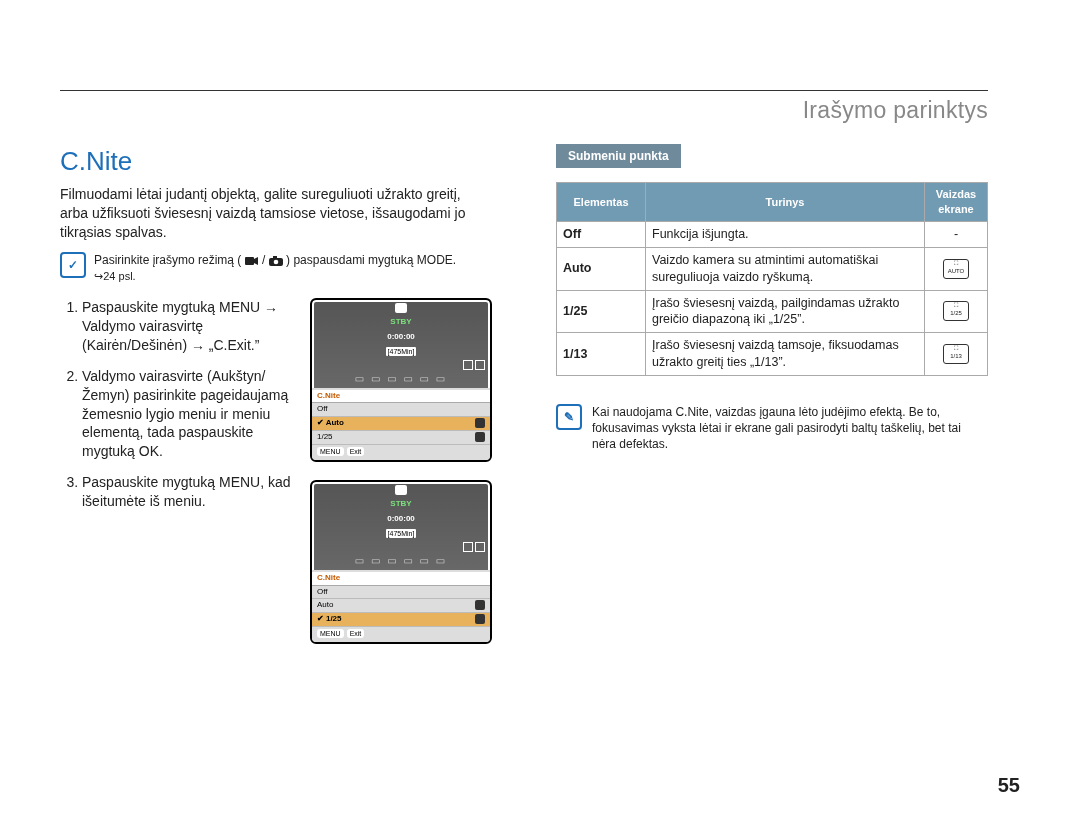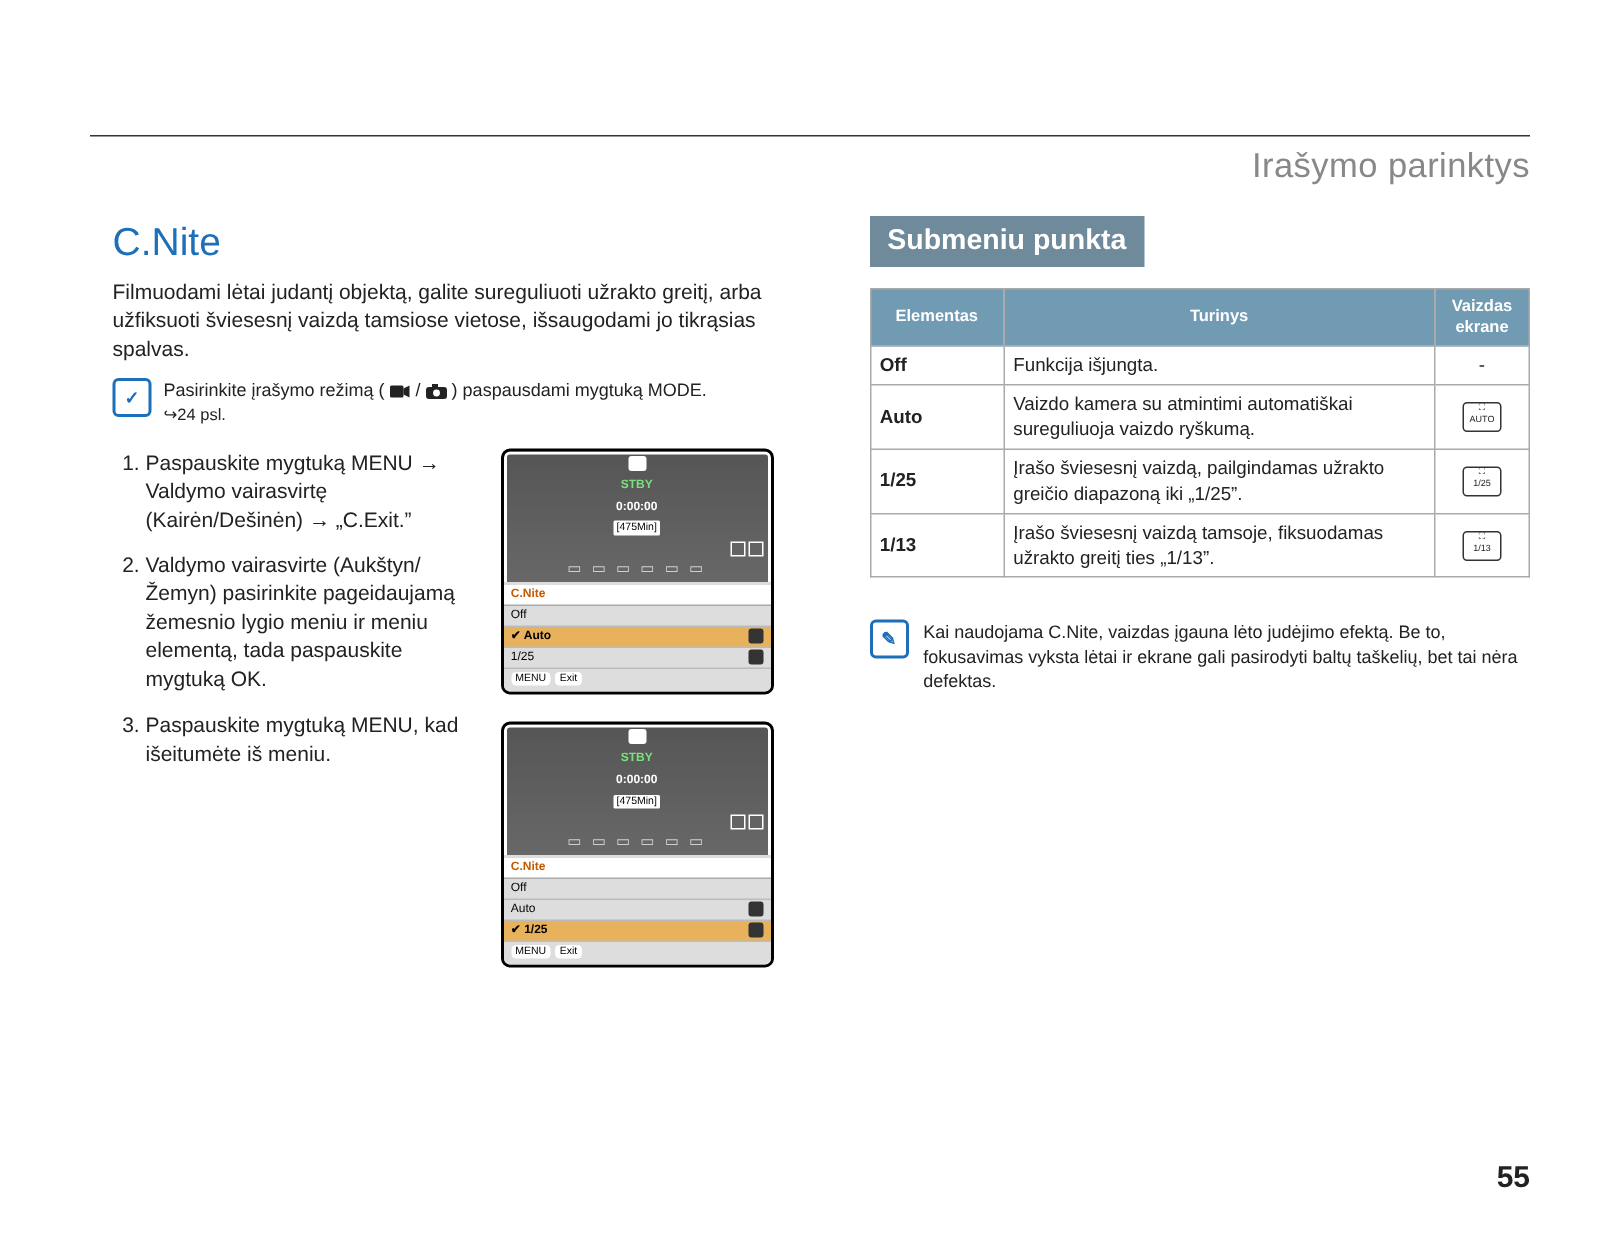--- a/index.html
+++ b/index.html
@@ -5,38 +5,37 @@
   body {
     margin: 0;
     font-family: Arial, Helvetica, sans-serif;
     background: #fff;
     color: #222;
     width: 1080px;
     height: 827px;
     position: relative;
   }
   .page {
-    padding: 60px 60px 0 60px;
+    padding: 60px 92px 0 60px;
   }
   .rule {
     border-bottom: 1px solid #333;
     margin-top: 30px;
   }
   .breadcrumb {
     text-align: right;
     font-size: 23px;
     color: #888;
     letter-spacing: 0.3px;
     margin-top: 6px;
   }
   .columns {
     display: flex;
     gap: 64px;
     margin-top: 20px;
-    margin-left: 15px;
   }
   .col {
     flex: 1;
     font-size: 14px;
     line-height: 1.35;
   }
   .h2 {
     color: #1e6fb9;
     font-size: 26px;
     font-weight: normal;
@@ -99,21 +98,21 @@
   .pill { background:#fff;color:#000;border-radius:3px;padding:0 3px;font-size:7px;}
   .bat { margin-left:auto; display:flex; gap:2px;}
   .bat span { width:8px;height:8px;border:1px solid #fff;display:inline-block;}
   .cam-icon { width:12px;height:10px;background:#fff;border-radius:2px;display:inline-block;}
 
   .sub-hdr {
     background:#6f8a9b;
     color:#fff;
     display:inline-block;
     padding:4px 12px;
-    font-size:19px;
+    font-size:12px;
     font-weight:bold;
   }
   table.opts {
     width:100%;
     border-collapse: collapse;
     margin-top:14px;
     font-size:12.5px;
   }
   table.opts th {
     background:#719ab3;

